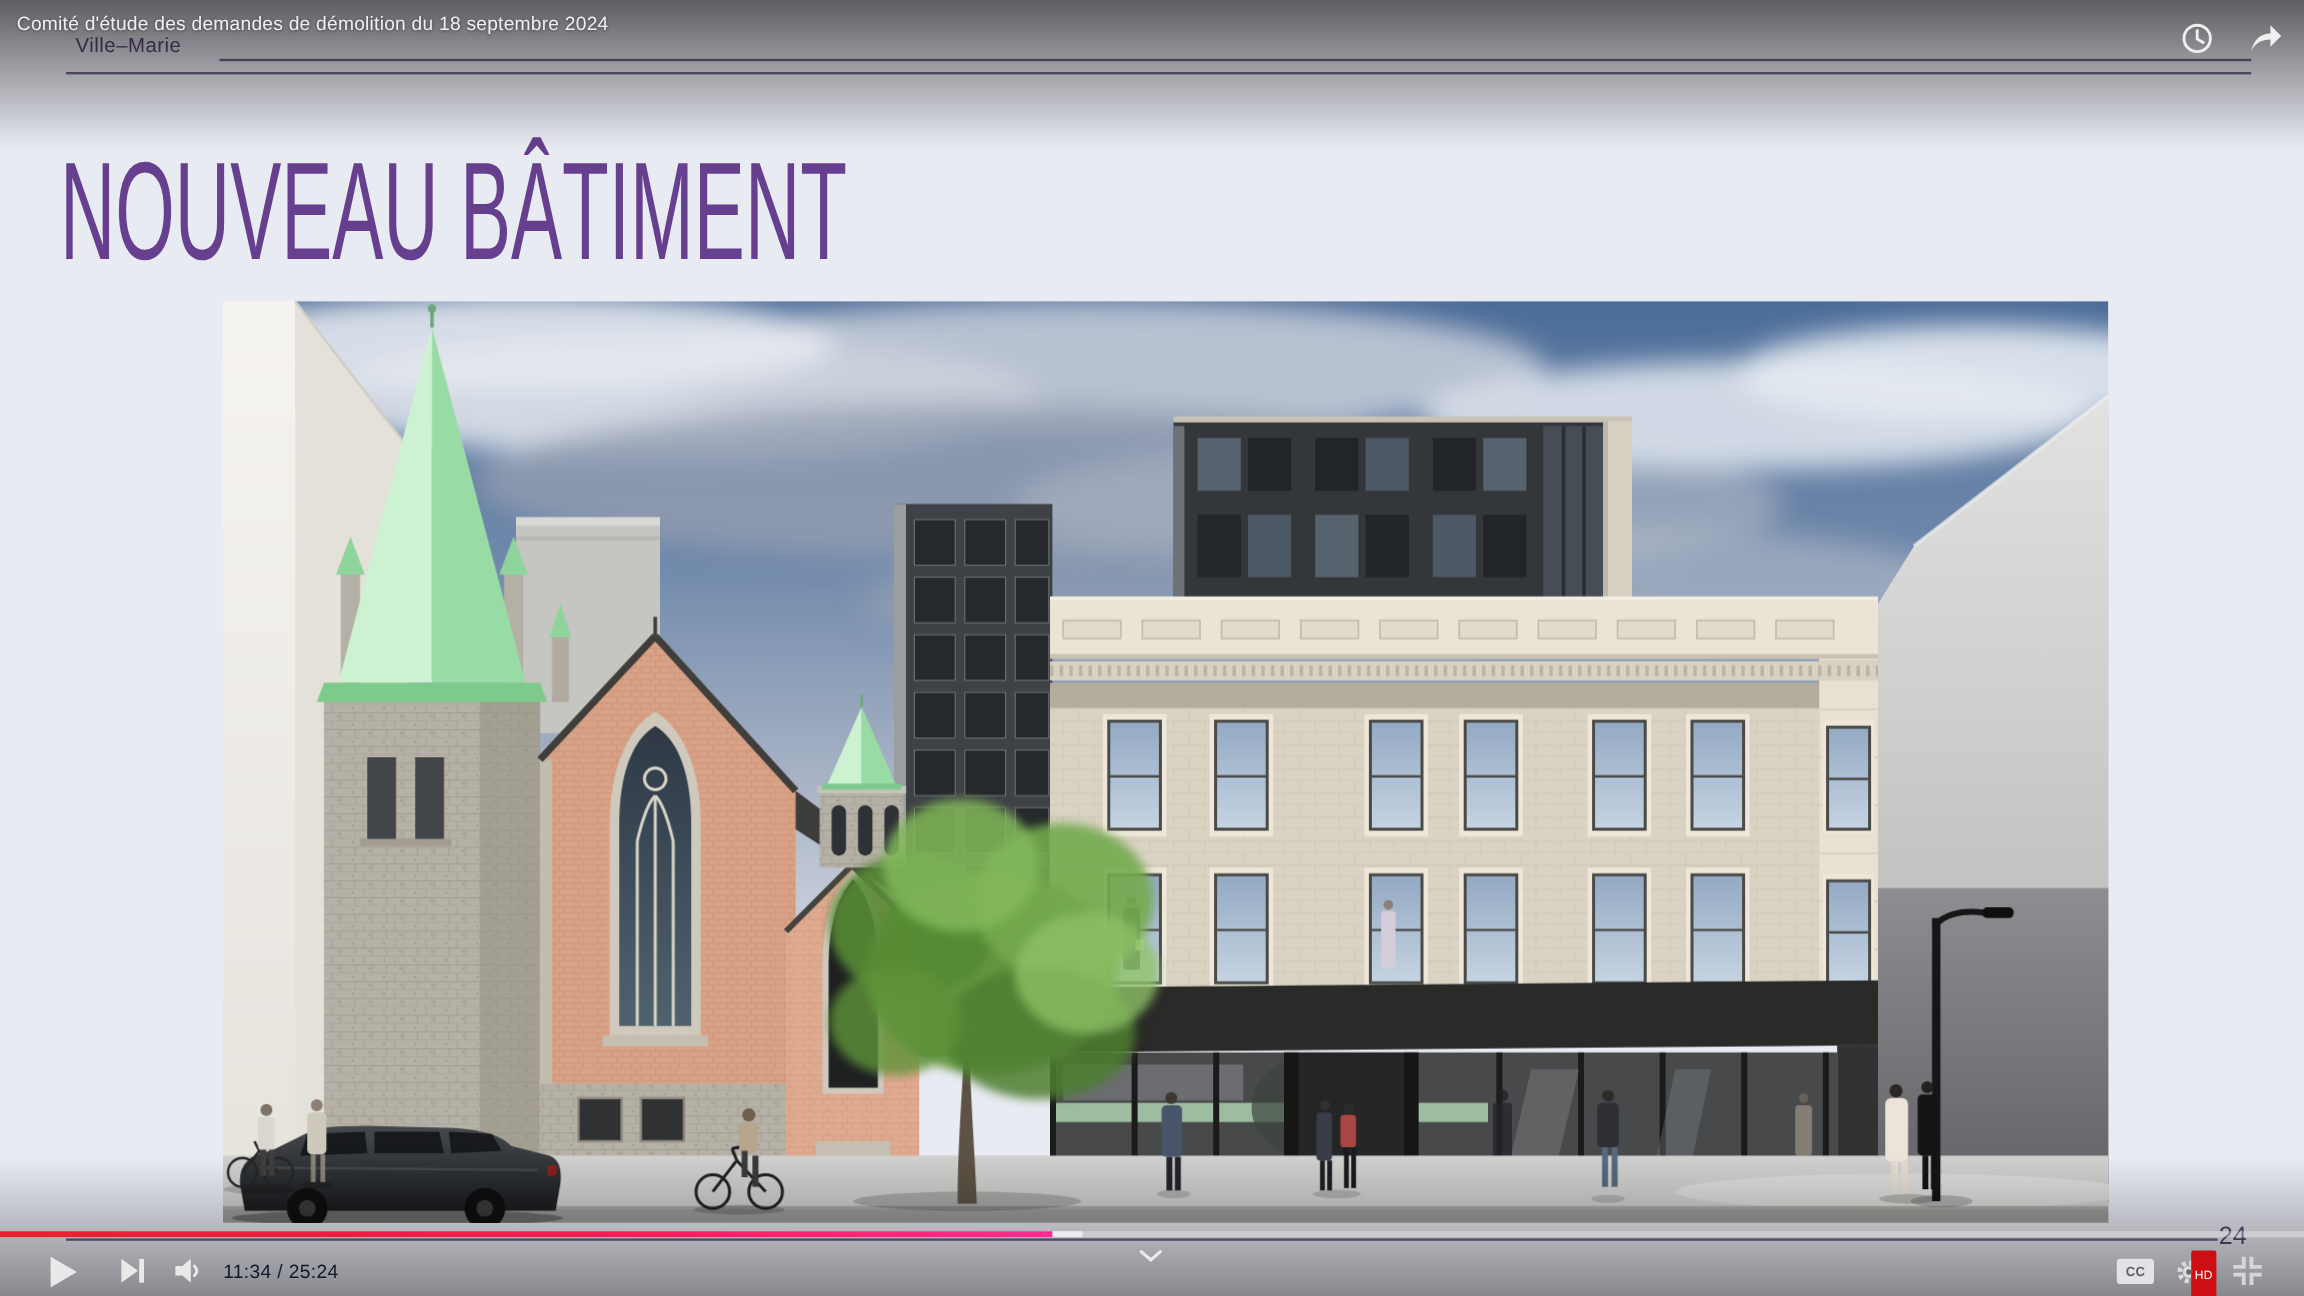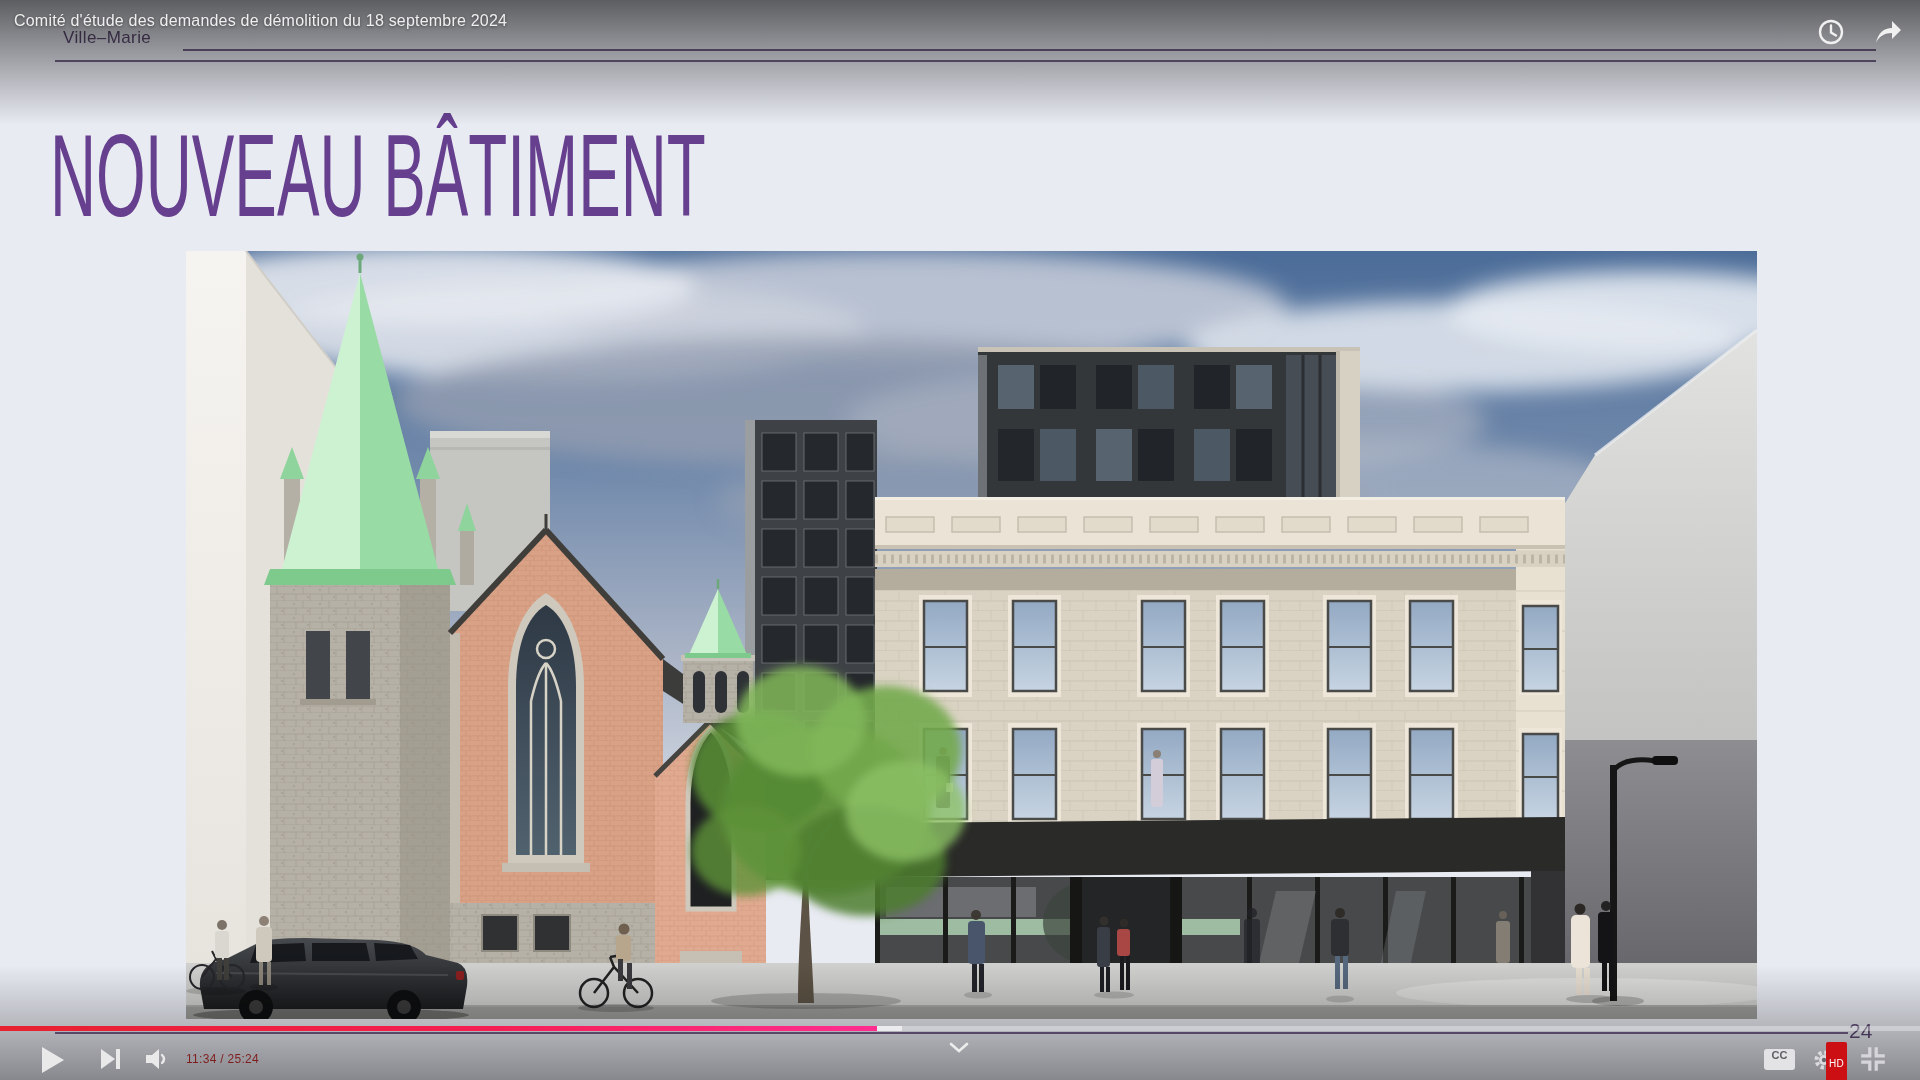--- a/index.html
+++ b/index.html
@@ -42,23 +42,23 @@
   .progress{position:absolute;left:0;top:1026px;width:100%;height:5px;cursor:pointer}
   .progress .track{position:absolute;inset:0;background:rgba(255,255,255,.32)}
   .progress .buffer{position:absolute;left:0;top:0;bottom:0;width:47%;background:rgba(255,255,255,.62)}
   .progress .played{position:absolute;left:0;top:0;bottom:0;width:45.7%;
     background:linear-gradient(90deg,var(--prog1),#f51e52 55%,var(--prog2))}
   .chev{position:absolute;left:948px;top:1040px;cursor:pointer}
   .ctl{position:absolute;cursor:pointer}
   #play-btn{left:42px;top:1047px}
   #next-btn{left:101px;top:1049px}
   #vol-btn{left:146px;top:1049px}
-  #time-disp{left:186px;top:1052px;font-size:12px;color:#7f1d1d;cursor:default;letter-spacing:.3px}
+  #time-disp{left:186px;top:1052px;font-size:16px;color:#0f172a;cursor:default;letter-spacing:.3px}
   #cc-btn{left:1764px;top:1049px;width:31px;height:21px;background:#e3e3e5;border-radius:3px;
-    color:#5f5f63;font-size:11px;font-weight:bold;display:flex;align-items:flex-start;justify-content:center}
+    color:#5f5f63;font-size:11px;font-weight:bold;display:flex;align-items:center;justify-content:center}
   #settings-btn{left:1812px;top:1047px;width:28px;height:28px}
   .hd-badge{position:absolute;left:14px;top:-5px;background:var(--hd);color:#fff;
     font-size:10px;font-weight:normal;padding:16px 3px;border-radius:2px;letter-spacing:.3px}
   #fs-btn{left:1858px;top:1044px}
 </style>
 </head>
 <body>
 
 <div class="slide">
   <div class="eyebrow">Ville–Marie</div>

